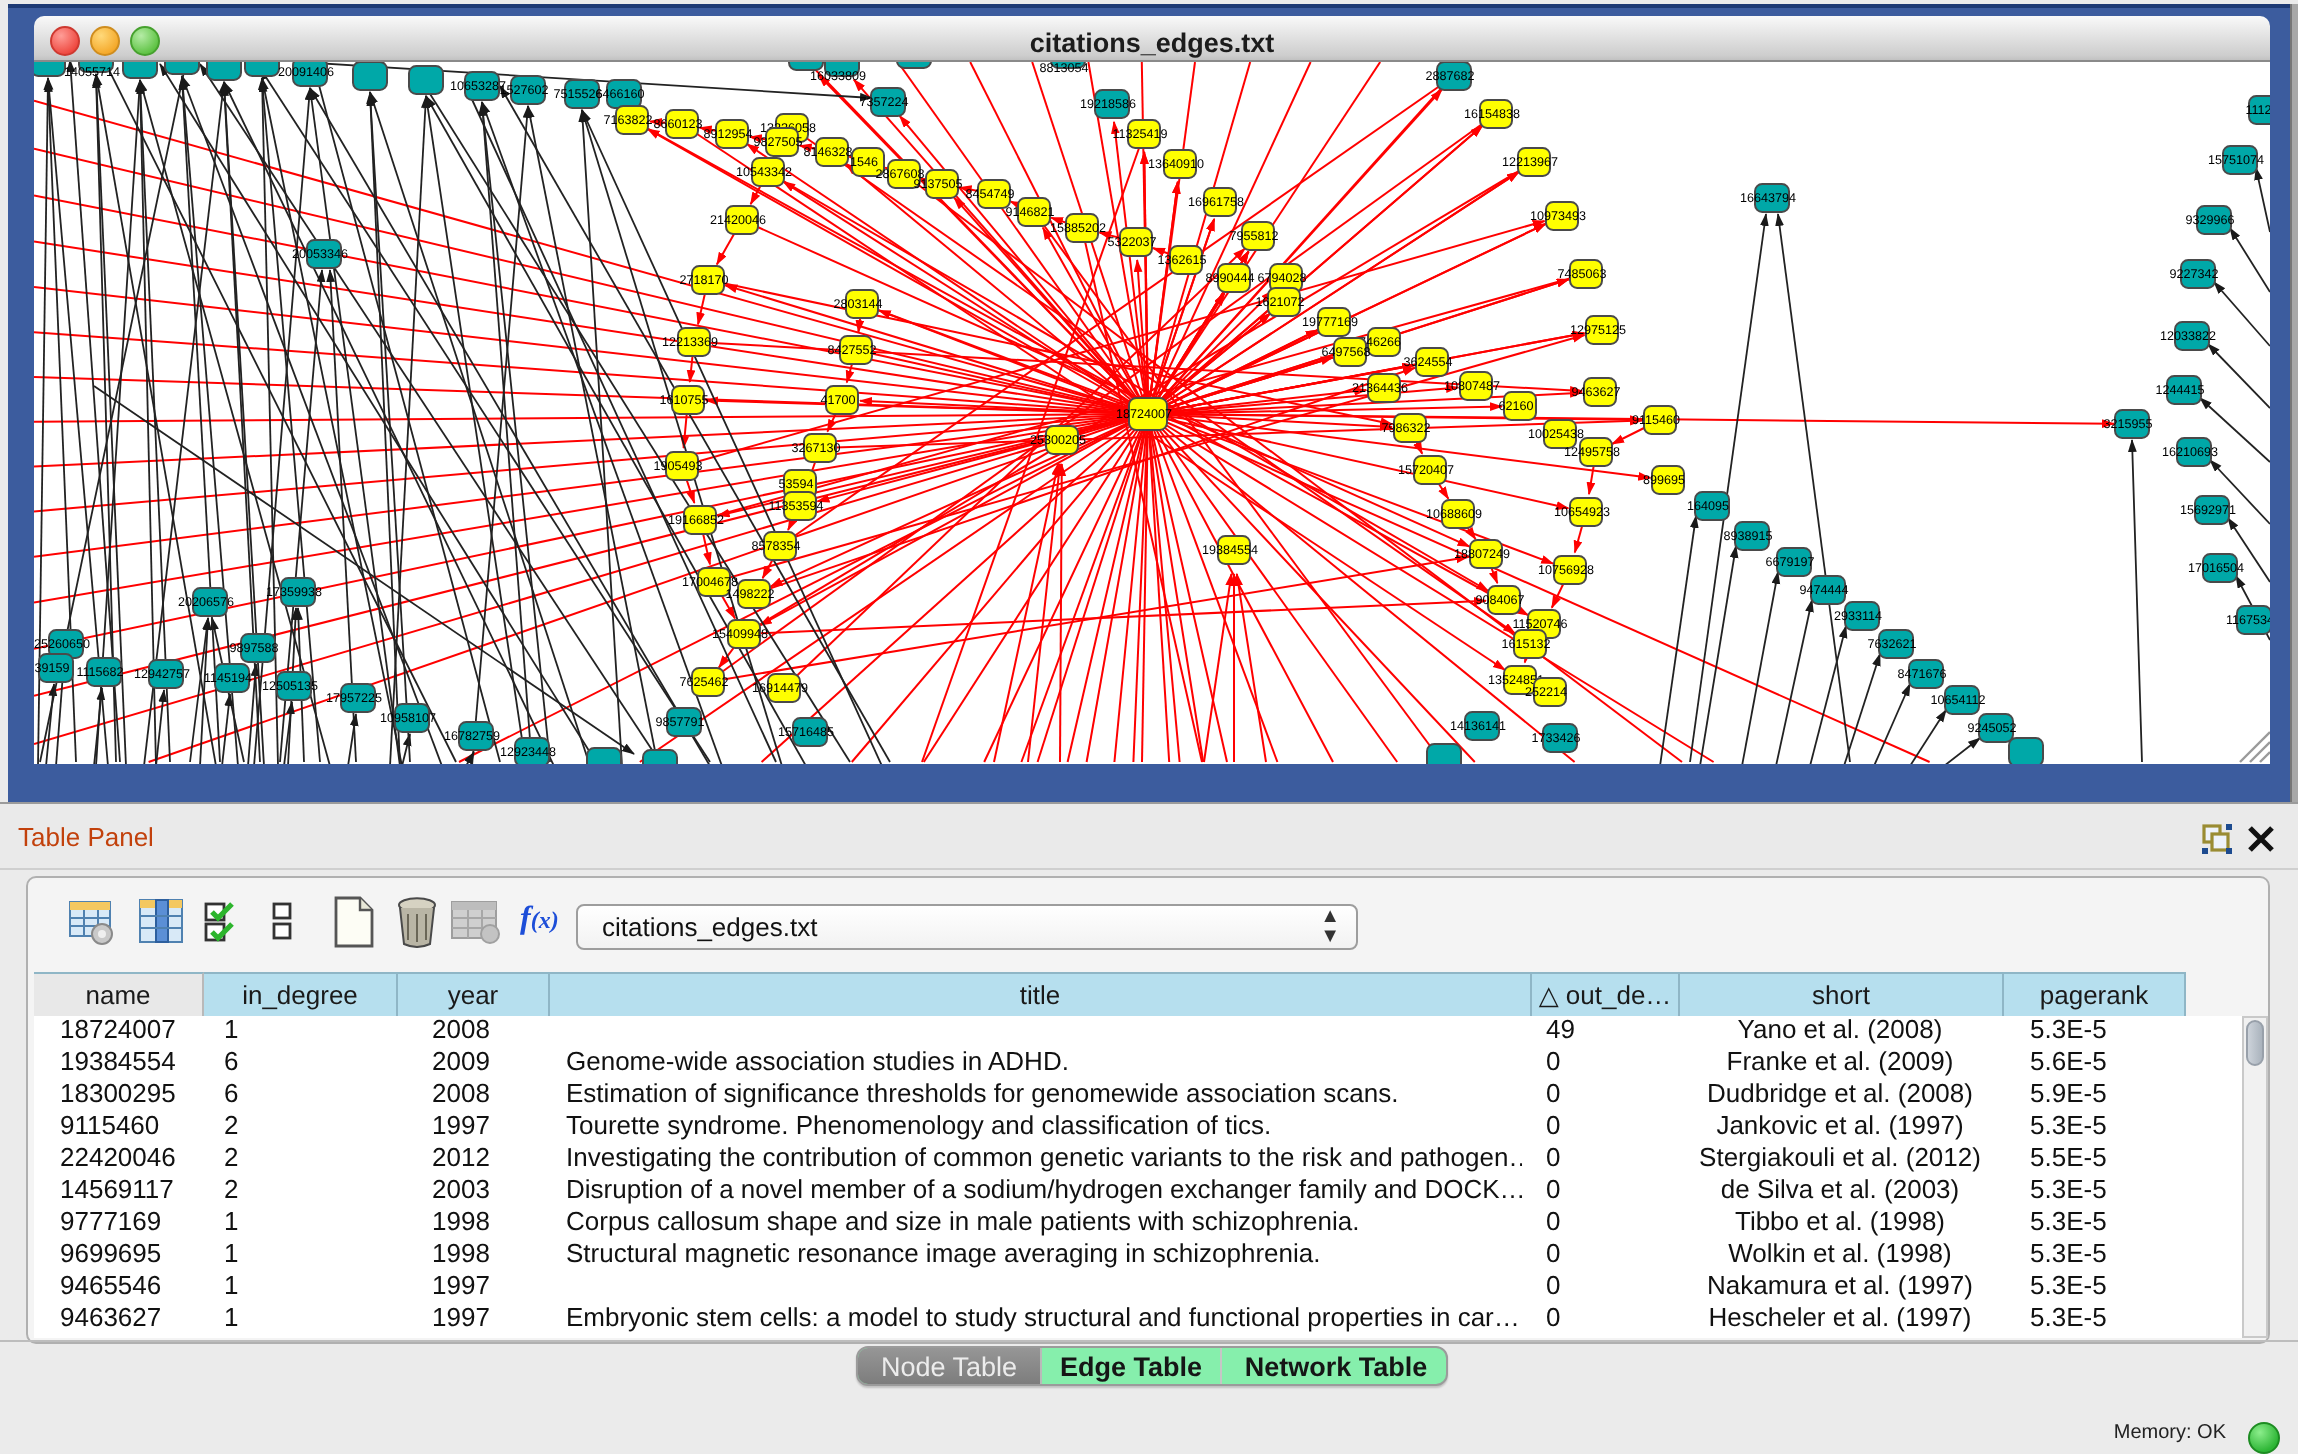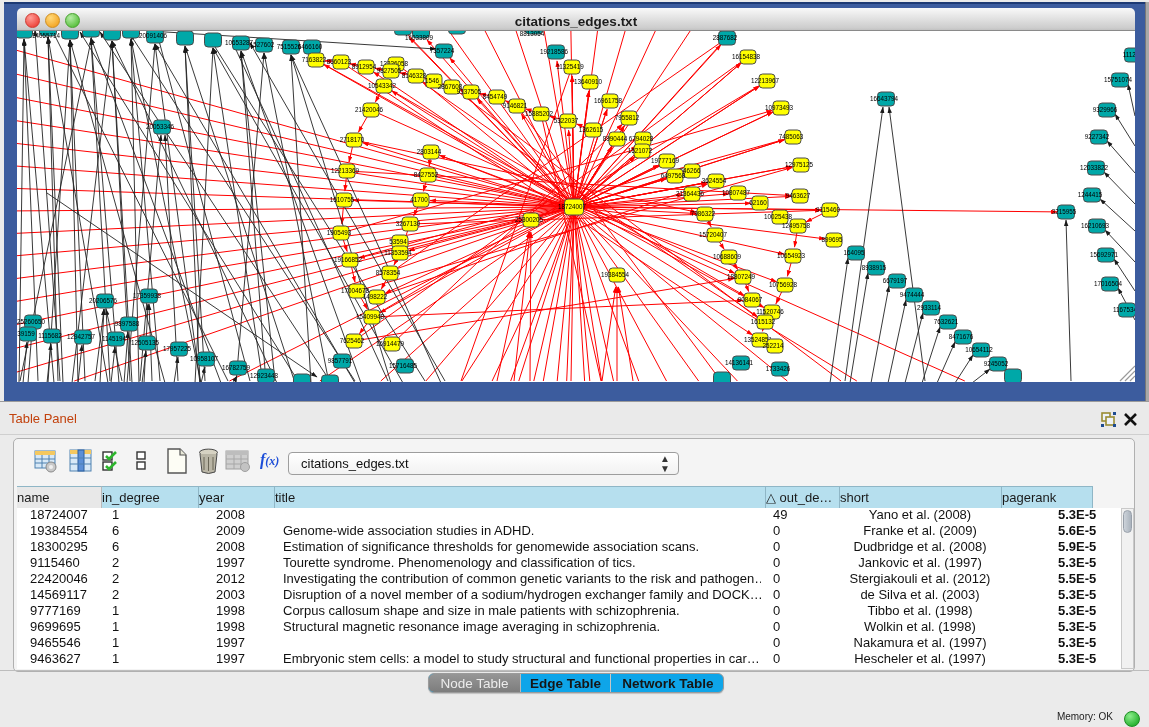--- a/index.html
+++ b/index.html
@@ -22,37 +22,37 @@
 #panelhead { left:0; top:401px; width:1149px; height:34px; background:#eaeaea; border-top:1px solid #9b9b9b; border-bottom:1px solid #cfcfcf;}
 #paneltitle { position:absolute; left:9px; top:9px; font-size:13px; color:#c2410c; }
 #pbody { left:0; top:436px; width:1149px; height:291px; background:#ebebeb; }
 #tpanel { left:13px; top:2px; width:1122px; height:234px; border:1px solid #b0b0b0; border-radius:5px; background:#f4f4f4; position:absolute; }
 #toolbar { position:absolute; left:0; top:0; width:100%; height:46px; }
 #combo { position:absolute; left:274px; top:13px; width:391px; height:23px; background:linear-gradient(#fff,#f2f2f2); border:1px solid #9d9d9d; border-radius:4px; font-size:13px; color:#111; padding:3px 0 0 12px; }
 #combo .ud { position:absolute; right:8px; top:1px; font-size:10px; color:#333; letter-spacing:0; line-height:10px; }
 
 
 #thead { position:absolute; left:3px; top:47px; height:22px; }
-.hc { position:absolute; top:0; height:22px; background:#b6dfee; border-right:1px solid #8fb6c6; border-top:1px solid #8fb6c6; font-size:13px; color:#1a1a1a; padding-top:3px; }
+.hc { position:absolute; top:0; height:22px; background:#b6dfee; border-right:1px solid #8fb6c6; border-top:1px solid #8fb6c6; font-size:13px; color:#1a1a1a; text-align:center; padding-top:3px; }
 #tbody { position:absolute; left:3px; top:69px; width:1105px; height:161px; background:#fff; }
 .row { position:absolute; left:0; width:1105px; height:16px; font-size:13px; color:#111; }
 .c { position:absolute; top:0; white-space:nowrap; overflow:hidden; }
 .cname { left:14px; width:85px; }
 .cind  { left:96px; width:60px; }
 .cyear { left:200px; width:60px; }
 .ctitle { left:267px; width:478px; }
 .cout { left:757px; width:60px; }
 .cshort { left:823px; width:162px; text-align:center; }
-.cpage { left:1042px; width:90px;font-weight:bold; }
+.cpage { left:999px; width:90px; }
 #vsb { position:absolute; left:1107px; top:69px; width:13px; height:161px; background:#f1f1f1; border:1px solid #c9c9c9; }
 #vsb .thumb { position:absolute; left:1px; top:1px; width:9px; height:23px; background:linear-gradient(90deg,#cdd3da,#aab3bd); border:1px solid #98a0aa; border-radius:5px; }
 
 
 #tabline { position:absolute; left:0; top:670px; width:1149px; height:1px; background:#bdbdbd; }
-#tabgroup { position:absolute; left:428px; top:673px; width:296px; height:20px; background:#0ea5e9; border:1px solid #9b9b9b; border-radius:6px; overflow:hidden; box-shadow:0 1px 1px rgba(0,0,0,0.18); }
+#tabgroup { position:absolute; left:428px; top:673px; width:296px; height:20px; background:#86efac; border:1px solid #9b9b9b; border-radius:6px; overflow:hidden; box-shadow:0 1px 1px rgba(0,0,0,0.18); }
 .seg { position:absolute; top:0; height:20px; font-size:13.5px; text-align:center; padding-top:2px; }
 #seg1 { left:0; width:91px; background:linear-gradient(#969696,#7a7a7a); color:#ececec; }
 #seg2 { left:91px; width:90px; color:#161616; font-weight:bold; border-left:1px solid #b9b9b9; }
 #seg3 { left:181px; width:115px; color:#161616; font-weight:bold; border-left:1px solid #c6c6c6; }
 #mem { position:absolute; right:36px; top:711px; font-size:10px; color:#222; }
 #memdot { position:absolute; right:9px; top:711px; width:16px; height:16px; border-radius:50%; background:radial-gradient(circle at 35% 30%,#8cee8c,#2db535 72%); border:1px solid #1d8c22; }
 text { font-family:"Liberation Sans",sans-serif; }
 </style></head>
 <body>
 <div id="stage">

